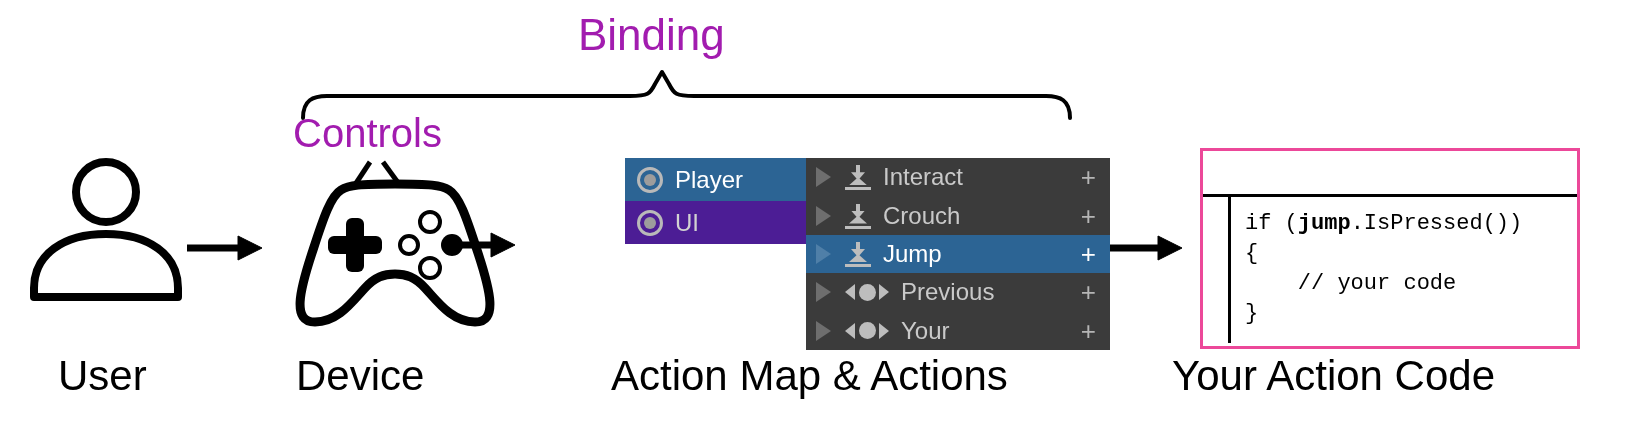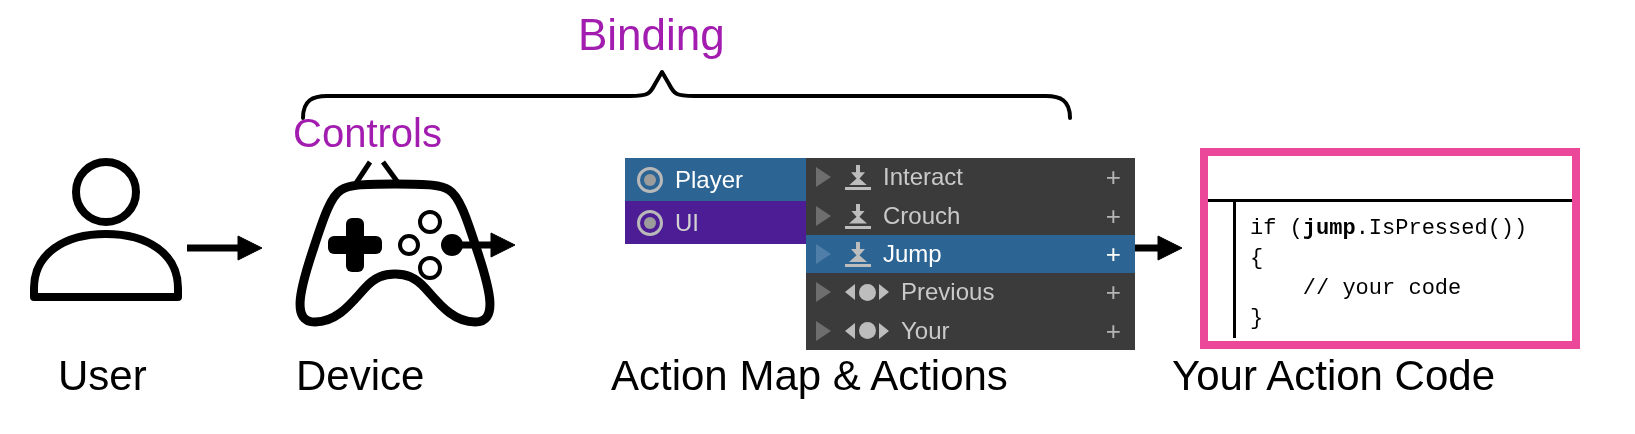--- a/index.html
+++ b/index.html
@@ -62,21 +62,21 @@
     content: ""; position: absolute; inset: 0;
     border-radius: 50%; border: 3px solid #b9b9b9;
   }
   .ico-actionmap::after {
     content: ""; position: absolute; inset: 7px;
     border-radius: 50%; background: #9c9c9c;
   }
 
   
   #actions-panel {
-    left: 806px; top: 158px; width: 329px; height: 192px;
+    left: 806px; top: 158px; width: 304px; height: 192px;
     background: #3b3b3b;
   }
   .act-row {
     display: flex; align-items: center;
     height: 38.4px; padding: 0 14px 0 10px;
     position: relative;
   }
   .act-row.selected { background: #2c6494; }
   .act-row .act-label {
     font-size: 24px; color: #c9c9c9; margin-left: 12px;
@@ -131,21 +131,21 @@
   }
   .ico-axis .tr {
     border-top: 8px solid transparent; border-bottom: 8px solid transparent;
     border-left: 10px solid #bdbdbd;
   }
   .ico-axis .dot { width: 17px; height: 17px; border-radius: 50%; background: #bdbdbd; }
 
   
   #code-window {
     left: 1200px; top: 148px; width: 380px; height: 201px;
-    background: #ffffff; border: 8px solid #ec4899;
+    background: #ffffff; border: 3px solid #ec4899;
   }
   #code-titlebar { height: 46px; border-bottom: 3px solid #000; background: #fff; }
   #code-body { display: flex; height: calc(100% - 49px); }
   #code-gutter { width: 28px; flex: 0 0 28px; border-right: 3px solid #000; }
   #code-text {
     flex: 1 1 auto; padding: 12px 0 0 14px;
     font-family: "Liberation Mono", monospace;
     font-size: 22px; line-height: 30px; color: #000;
     white-space: pre;
   }

